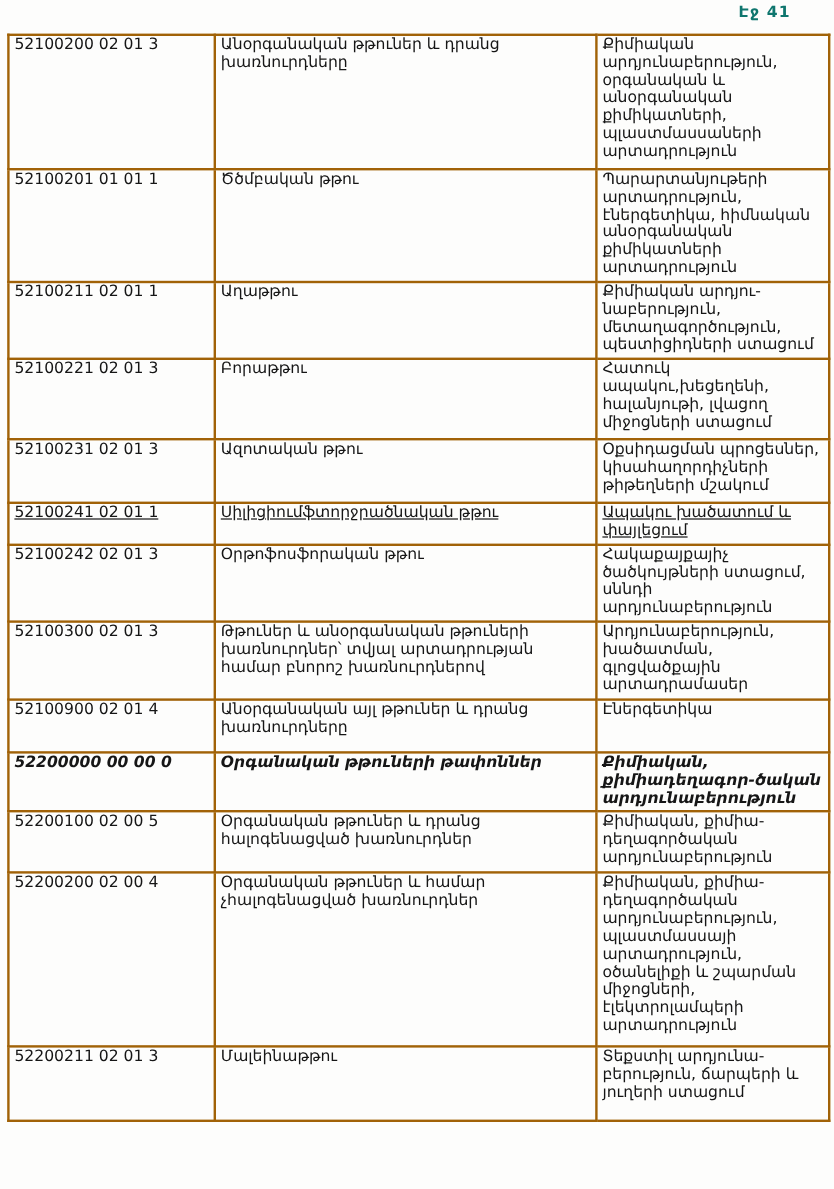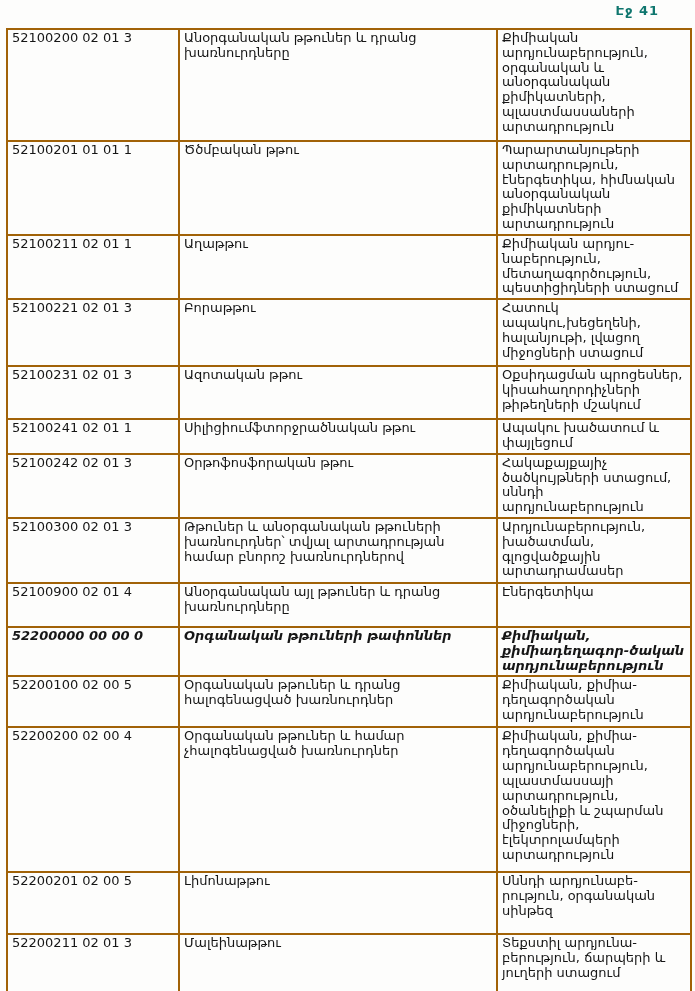--- a/index.html
+++ b/index.html
@@ -50,21 +50,21 @@
   tr.emphasis td {
     font-weight: bold;
     font-style: italic;
   }
   
   .codes-table tr:nth-child(1)  { height: 112px; }
   .codes-table tr:nth-child(2)  { height: 86px; margin-left: 32px; }
   .codes-table tr:nth-child(3)  { height: 61px;  }
   .codes-table tr:nth-child(4)  { height: 67px;  }
   .codes-table tr:nth-child(5)  { height: 53px;  }
-  .codes-table tr:nth-child(6)  { height: 34px;  }
+  .codes-table tr:nth-child(6)  { height: 34px; text-decoration: underline;  }
   .codes-table tr:nth-child(7)  { height: 51px;  }
   .codes-table tr:nth-child(8)  { height: 65px;  }
   .codes-table tr:nth-child(9)  { height: 44px; margin-top: 21px;  }
   .codes-table tr:nth-child(10) { height: 45px;  }
   .codes-table tr:nth-child(11) { height: 51px;  }
   .codes-table tr:nth-child(12) { height: 145px; }
   .codes-table tr:nth-child(13) { height: 62px;  }
   .codes-table tr:nth-child(14) { height: 60px;  }
 </style>
 </head>
@@ -134,24 +134,19 @@
     <td class="cell-code">52200100 02 00 5</td>
     <td class="cell-name">Օրգանական թթուներ և դրանց հալոգենացված խառնուրդներ</td>
     <td class="cell-usage">Քիմիական, քիմիա-դեղագործական արդյունաբերություն</td>
   </tr>
         <tr>
     <td class="cell-code">52200200 02 00 4</td>
     <td class="cell-name">Օրգանական թթուներ և համար չհալոգենացված խառնուրդներ</td>
     <td class="cell-usage">Քիմիական, քիմիա-դեղագործական արդյունաբերություն, պլաստմասսայի արտադրություն, օծանելիքի և շպարման միջոցների, էլեկտրոլամպերի արտադրություն</td>
   </tr>
         <tr>
-    <td class="cell-code">52200201 02 00 5</td>
-    <td class="cell-name">Լիմոնաթթու</td>
-    <td class="cell-usage">Սննդի արդյունաբե-րություն, օրգանական սինթեզ</td>
-  </tr>
-        <tr>
     <td class="cell-code">52200211 02 01 3</td>
     <td class="cell-name">Մալեինաթթու</td>
     <td class="cell-usage">Տեքստիլ արդյունա-բերություն, ճարպերի և յուղերի ստացում</td>
   </tr>
       </tbody>
   </table>
 </div>
 
 </body></html>

